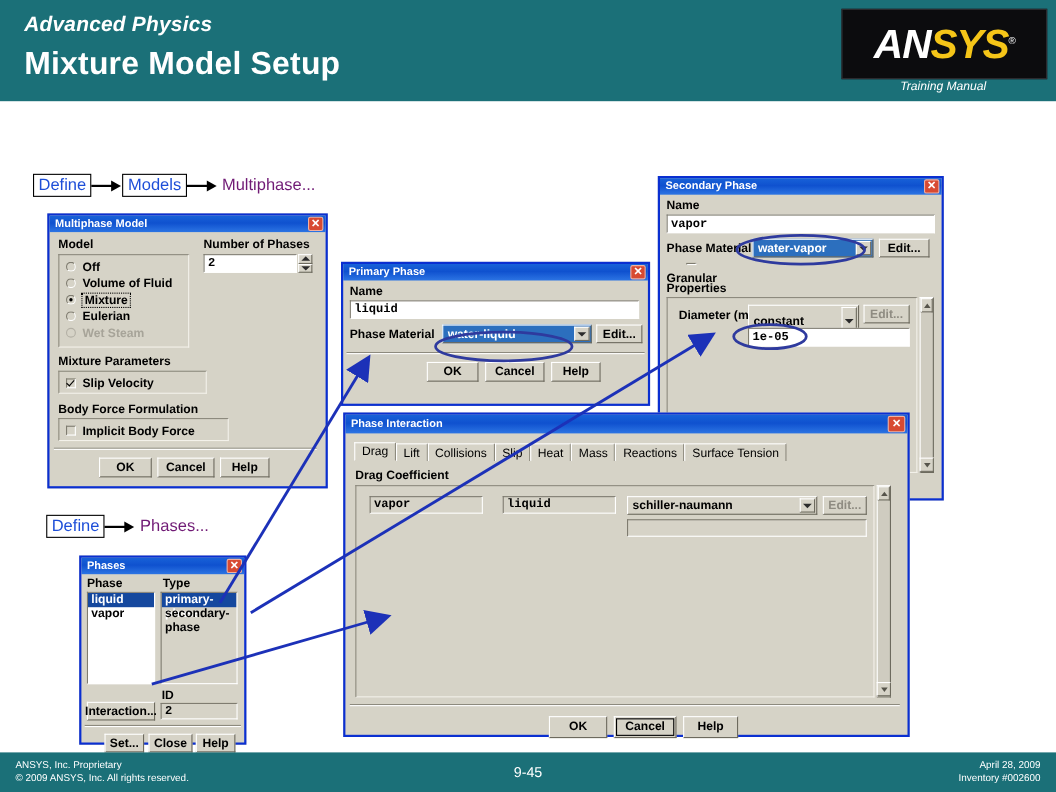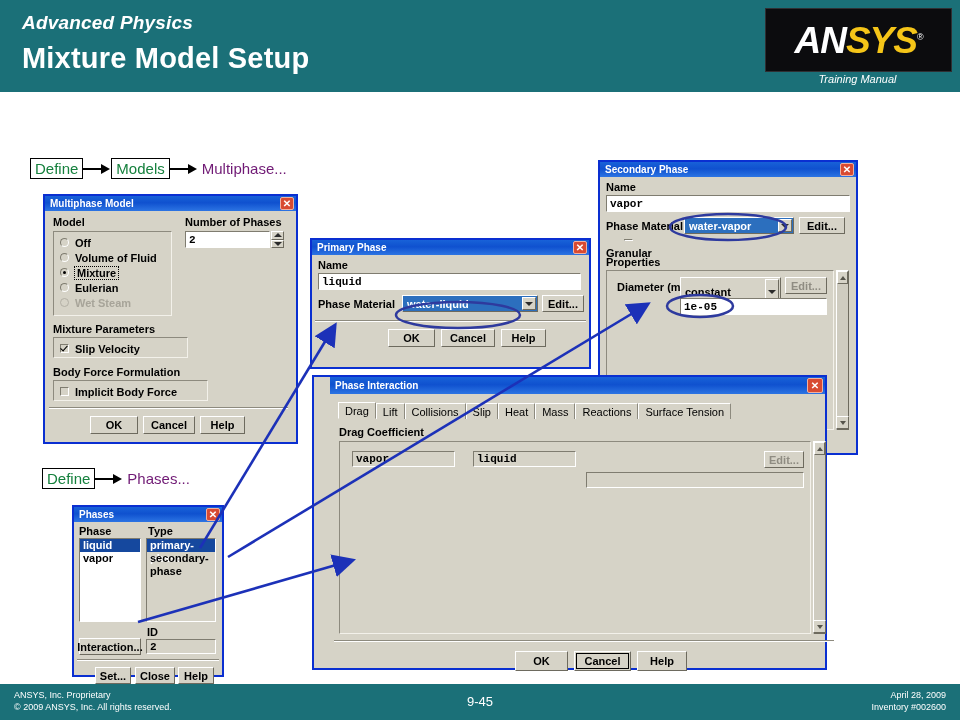--- a/index.html
+++ b/index.html
@@ -186,21 +186,21 @@
     border:1px solid #ffffff;border-right-color:#6d6a5e;border-bottom-color:#6d6a5e;
     display:flex;align-items:center;justify-content:center;box-sizing:border-box;
   }
   .tri-s-u{width:0;height:0;border-left:3px solid transparent;border-right:3px solid transparent;border-bottom:4px solid #56544b;}
   .tri-s-d{width:0;height:0;border-left:3px solid transparent;border-right:3px solid transparent;border-top:4px solid #56544b;}
 
   
   .menupath{position:absolute;display:flex;align-items:center;}
   .mp-box{
     border:1px solid #000;padding:1px 4px;
-    font-size:15px;color:#15803d;background:#ffffff;
+    font-size:15px;color:#1d4ed8;background:#ffffff;
     line-height:17px;
   }
   .mp-plain{font-size:15px;color:#701a75;padding-left:4px;line-height:17px;}
   .mp-arrow{position:relative;width:28px;height:10px;}
   .mp-arrow:before{content:"";position:absolute;left:0;top:4px;width:20px;height:2px;background:#000;}
   .mp-arrow:after{content:"";position:absolute;left:18px;top:0px;width:0;height:0;
     border-top:5px solid transparent;border-bottom:5px solid transparent;border-left:9px solid #000;}
 
   
   .listbox{
@@ -420,21 +420,21 @@
 
     <div style="position:absolute;left:3px;top:137px;width:142px;height:1px;background:#8d8a7e;"></div>
     <div style="position:absolute;left:3px;top:138px;width:142px;height:1px;background:#ffffff;"></div>
 
     <div class="btn" style="position:absolute;left:21px;top:145px;width:36px;height:17px;">Set...</div>
     <div class="btn" style="position:absolute;left:61px;top:145px;width:40px;height:17px;">Close</div>
     <div class="btn" style="position:absolute;left:104px;top:145px;width:36px;height:17px;">Help</div>
   </div>
 </div>
 
-<div class="dlg" id="dlg-interaction" style="left:312px;top:375px;width:515px;height:295px;padding-left:16px;">
+<div class="dlg" id="dlg-interaction" style="left:312px;top:375px;width:515px;height:295px;">
   <div class="dlg-title" style="height:17px;">
     <span>Phase Interaction</span>
     <span class="dlg-close" style="width:16px;height:15px;">✕</span>
   </div>
   <div class="dlg-body" style="padding:6px 7px;">
     <div class="tabstrip" style="position:absolute;left:8px;top:8px;">
       <div class="tab active">Drag</div>
       <div class="tab">Lift</div>
       <div class="tab">Collisions</div>
       <div class="tab">Slip</div>
@@ -442,20 +442,26 @@
       <div class="tab">Mass</div>
       <div class="tab">Reactions</div>
       <div class="tab">Surface Tension</div>
     </div>
 
     <div class="lbl" style="position:absolute;left:9px;top:32px;">Drag Coefficient</div>
 
     <div class="grp" style="position:absolute;left:9px;top:47px;width:472px;height:193px;">
       <div class="txtfield" style="position:absolute;left:12px;top:9px;width:103px;height:16px;background:#d6d3c7;">vapor</div>
       <div class="txtfield" style="position:absolute;left:133px;top:9px;width:103px;height:16px;background:#d6d3c7;">liquid</div>
+      <div class="combo" style="position:absolute;left:246px;top:9px;width:173px;height:17px;">
+        <span>schiller-naumann</span>
+        <span class="arrowbox">
+            <span class="tri-d"></span>
+          </span>
+      </div>
       <div class="btn disabled" style="position:absolute;left:424px;top:9px;width:40px;height:17px;">Edit...</div>
       <div class="txtfield" style="position:absolute;left:246px;top:30px;width:218px;height:16px;background:#d6d3c7;"></div>
     </div>
     <div class="scroll" style="left:483px;top:47px;height:193px;">
       <div class="sbtn">
           <span class="tri-s-u"></span>
         </div>
       <div style="position:absolute;bottom:0;left:-1px;right:-1px;" class="sbtn">
           <span class="tri-s-d"></span>
         </div>

